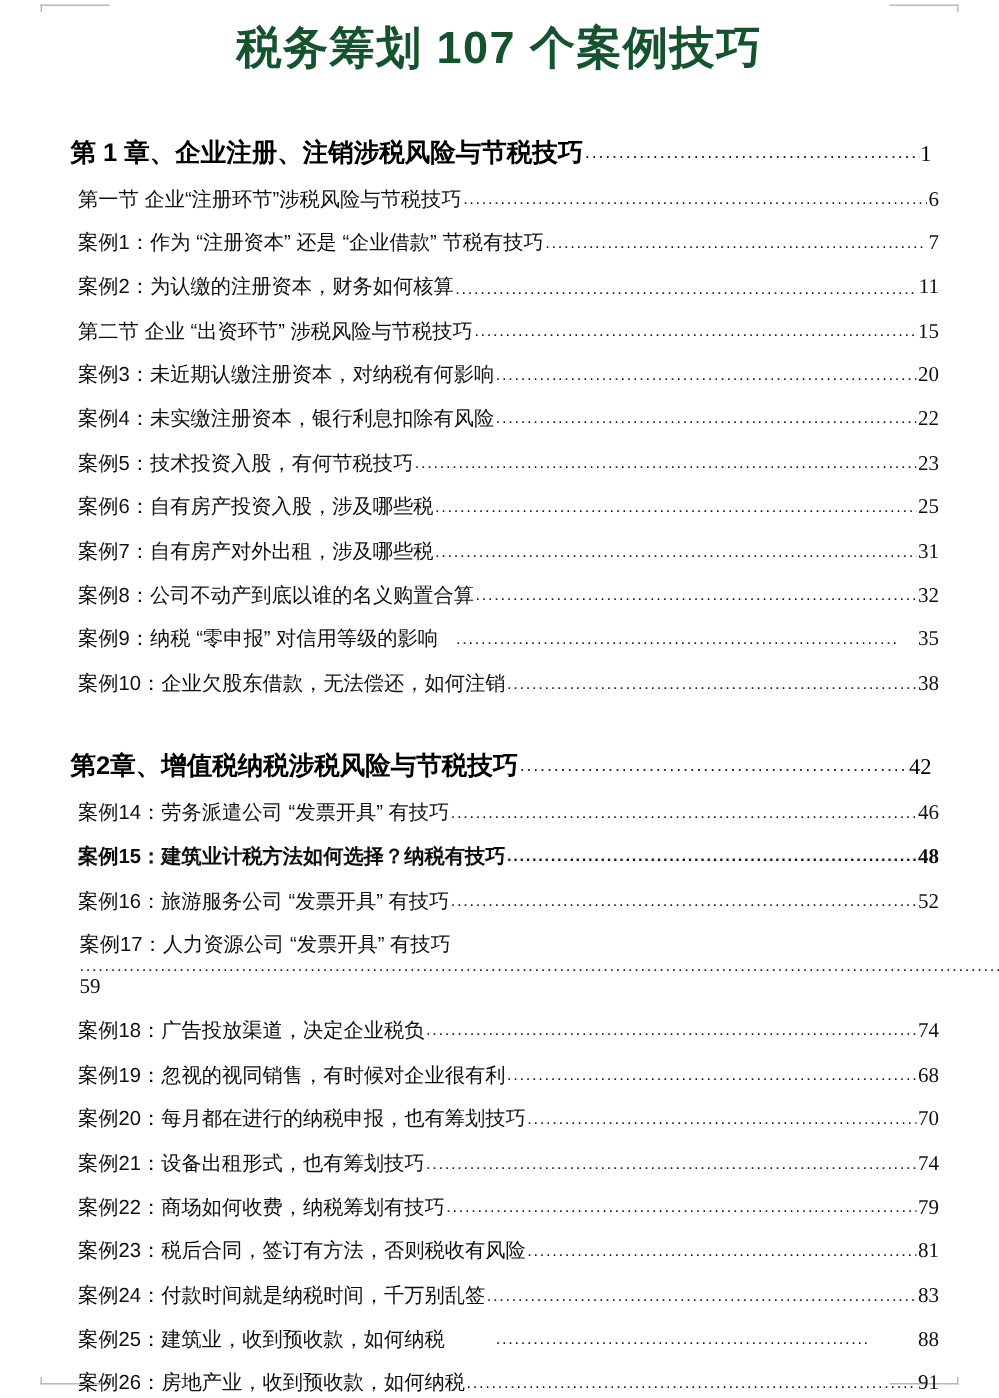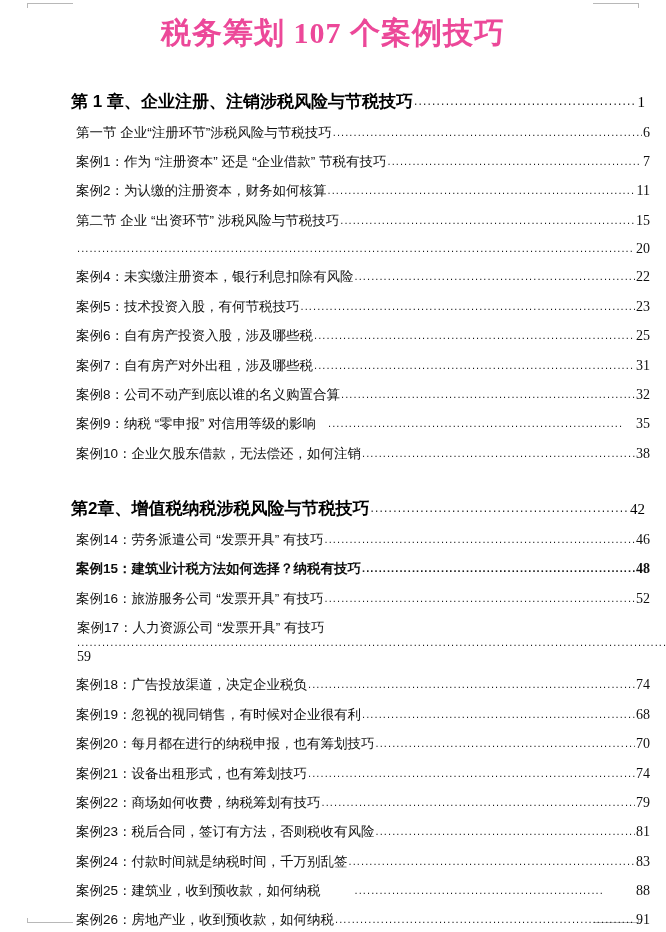--- a/index.html
+++ b/index.html
@@ -66,21 +66,20 @@
   .chapter-block + .chapter-block {
     margin-top: 34px;
   }
 
   
   .toc-line {
     display: flex;
     align-items: baseline;
     width: 100%;
     white-space: nowrap;
-    margin-left: 24px;
   }
   .toc-text {
     flex: 0 0 auto;
   }
   .toc-dots {
     flex: 1 1 auto;
     overflow: hidden;
     white-space: nowrap;
     font-size: 11px;
     letter-spacing: 1.1px;
@@ -133,50 +132,51 @@
 <div class="crop-tick tick-tl"></div>
 <div class="crop-mark crop-tr"></div>
 <div class="crop-tick tick-tr"></div>
 <div class="crop-mark crop-bl"></div>
 <div class="crop-tick tick-bl"></div>
 <div class="crop-mark crop-br"></div>
 <div class="crop-tick tick-br"></div>
 
 <div class="page">
 
-  <h1 class="doc-title" style="color: #ec4899; font-family: Liberation Serif, serif;">税务筹划 107 个案例技巧</h1>
+  <h1 class="doc-title" style="color: #14532d;">税务筹划 107 个案例技巧</h1>
 
   <div class="toc" id="toc-root">
       <div class="chapter-block">
         <div class="toc-line chapter-line">
           <span class="toc-text" style="color: rgb(0, 0, 0);">第 1 章、企业注册、注销涉税风险与节税技巧</span>
           <span class="toc-dots">................................................................................................................................................................................................................................................................................................................................................................................................................</span>
           <span class="toc-page" style="color: rgb(0, 0, 0);">1</span>
         </div>
         <div class="toc-line entry-line" style="color: rgb(15, 15, 15);">
           <span class="toc-text">第一节 企业“注册环节”涉税风险与节税技巧</span>
           <span class="toc-dots">................................................................................................................................................................................................................................................................................................................................................................................................................</span>
           <span class="toc-page">6</span>
         </div>
         <div class="toc-line entry-line" style="color: rgb(15, 15, 15);">
           <span class="toc-text">案例1：作为 “注册资本” 还是 “企业借款” 节税有技巧</span>
           <span class="toc-dots">................................................................................................................................................................................................................................................................................................................................................................................................................</span>
           <span class="toc-page">7</span>
         </div>
-        <div class="toc-line entry-line" style="color: rgb(15, 15, 15);">
+        <div class="toc-line entry-line" style="color: rgb(15, 15, 15); align-items: flex-end;">
           <span class="toc-text">案例2：为认缴的注册资本，财务如何核算</span>
           <span class="toc-dots">................................................................................................................................................................................................................................................................................................................................................................................................................</span>
           <span class="toc-page">11</span>
         </div>
         <div class="toc-line entry-line" style="color: rgb(15, 15, 15);">
           <span class="toc-text">第二节 企业 “出资环节” 涉税风险与节税技巧</span>
           <span class="toc-dots">................................................................................................................................................................................................................................................................................................................................................................................................................</span>
           <span class="toc-page">15</span>
         </div>
         <div class="toc-line entry-line" style="color: rgb(15, 15, 15);">
+          <span class="toc-text">案例3：未近期认缴注册资本，对纳税有何影响</span>
           <span class="toc-dots">................................................................................................................................................................................................................................................................................................................................................................................................................</span>
           <span class="toc-page">20</span>
         </div>
         <div class="toc-line entry-line" style="color: rgb(15, 15, 15);">
           <span class="toc-text">案例4：未实缴注册资本，银行利息扣除有风险</span>
           <span class="toc-dots">................................................................................................................................................................................................................................................................................................................................................................................................................</span>
           <span class="toc-page">22</span>
         </div>
         <div class="toc-line entry-line" style="color: rgb(15, 15, 15);">
           <span class="toc-text">案例5：技术投资入股，有何节税技巧</span>

